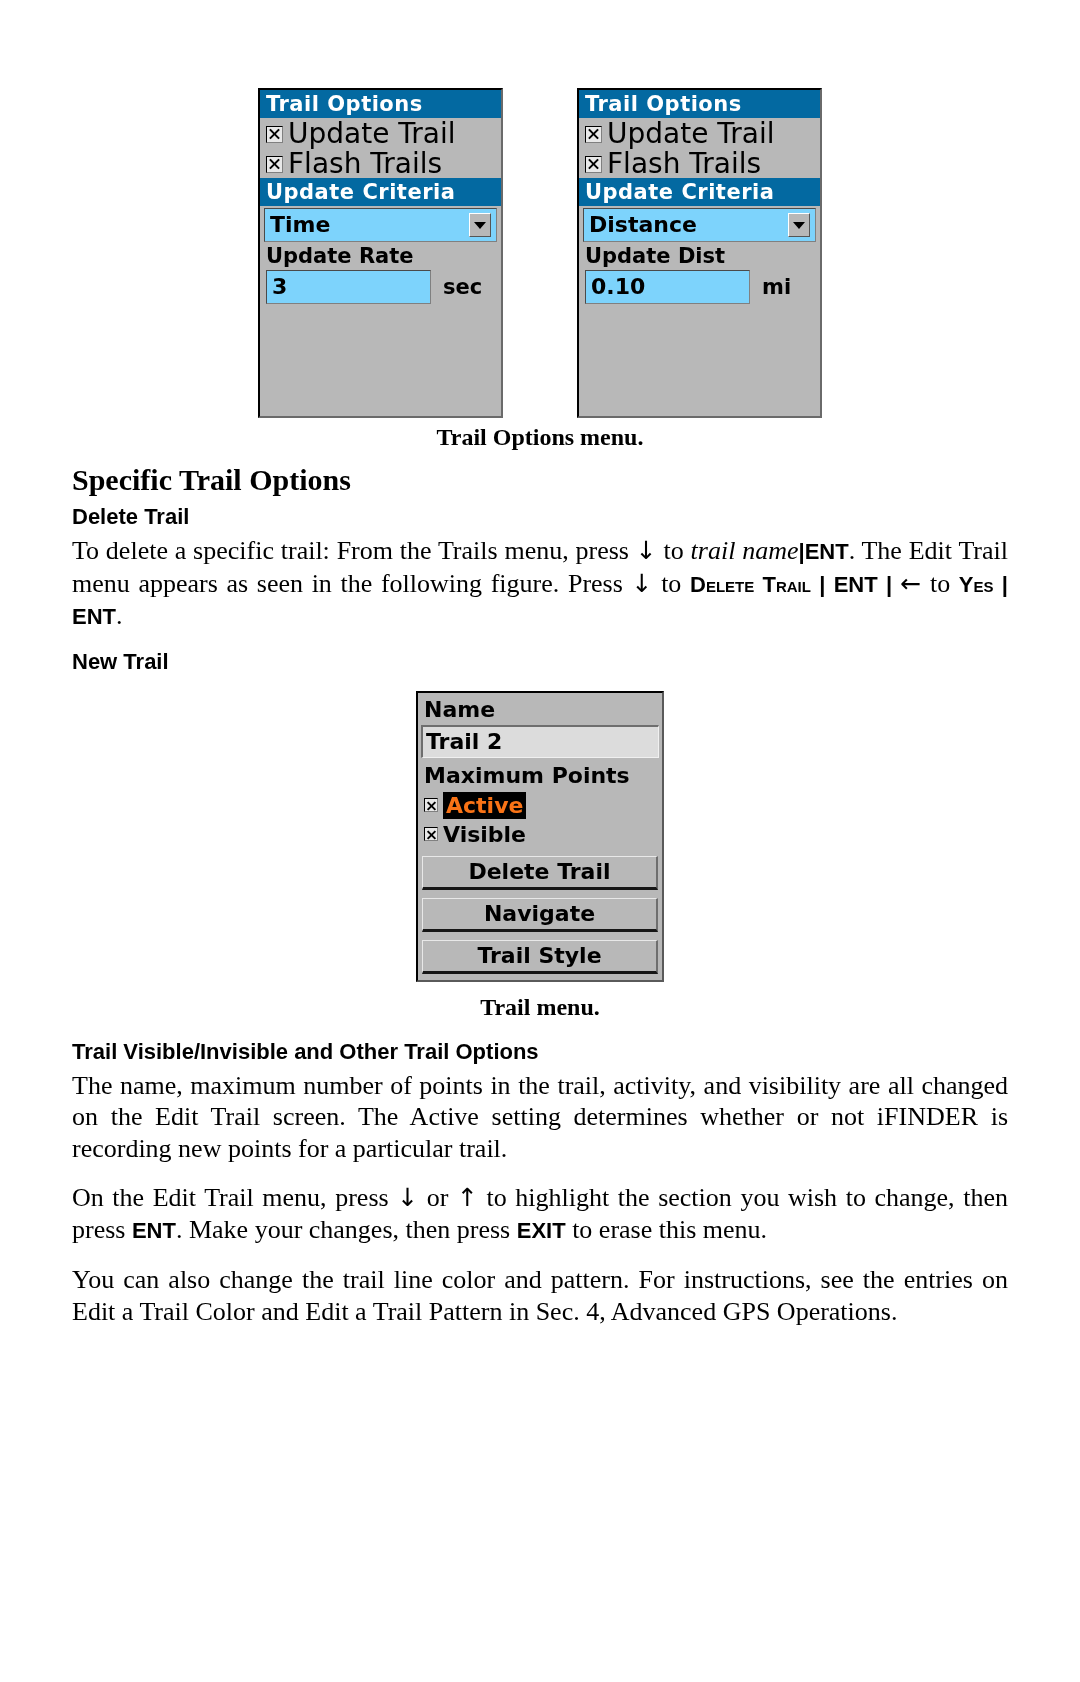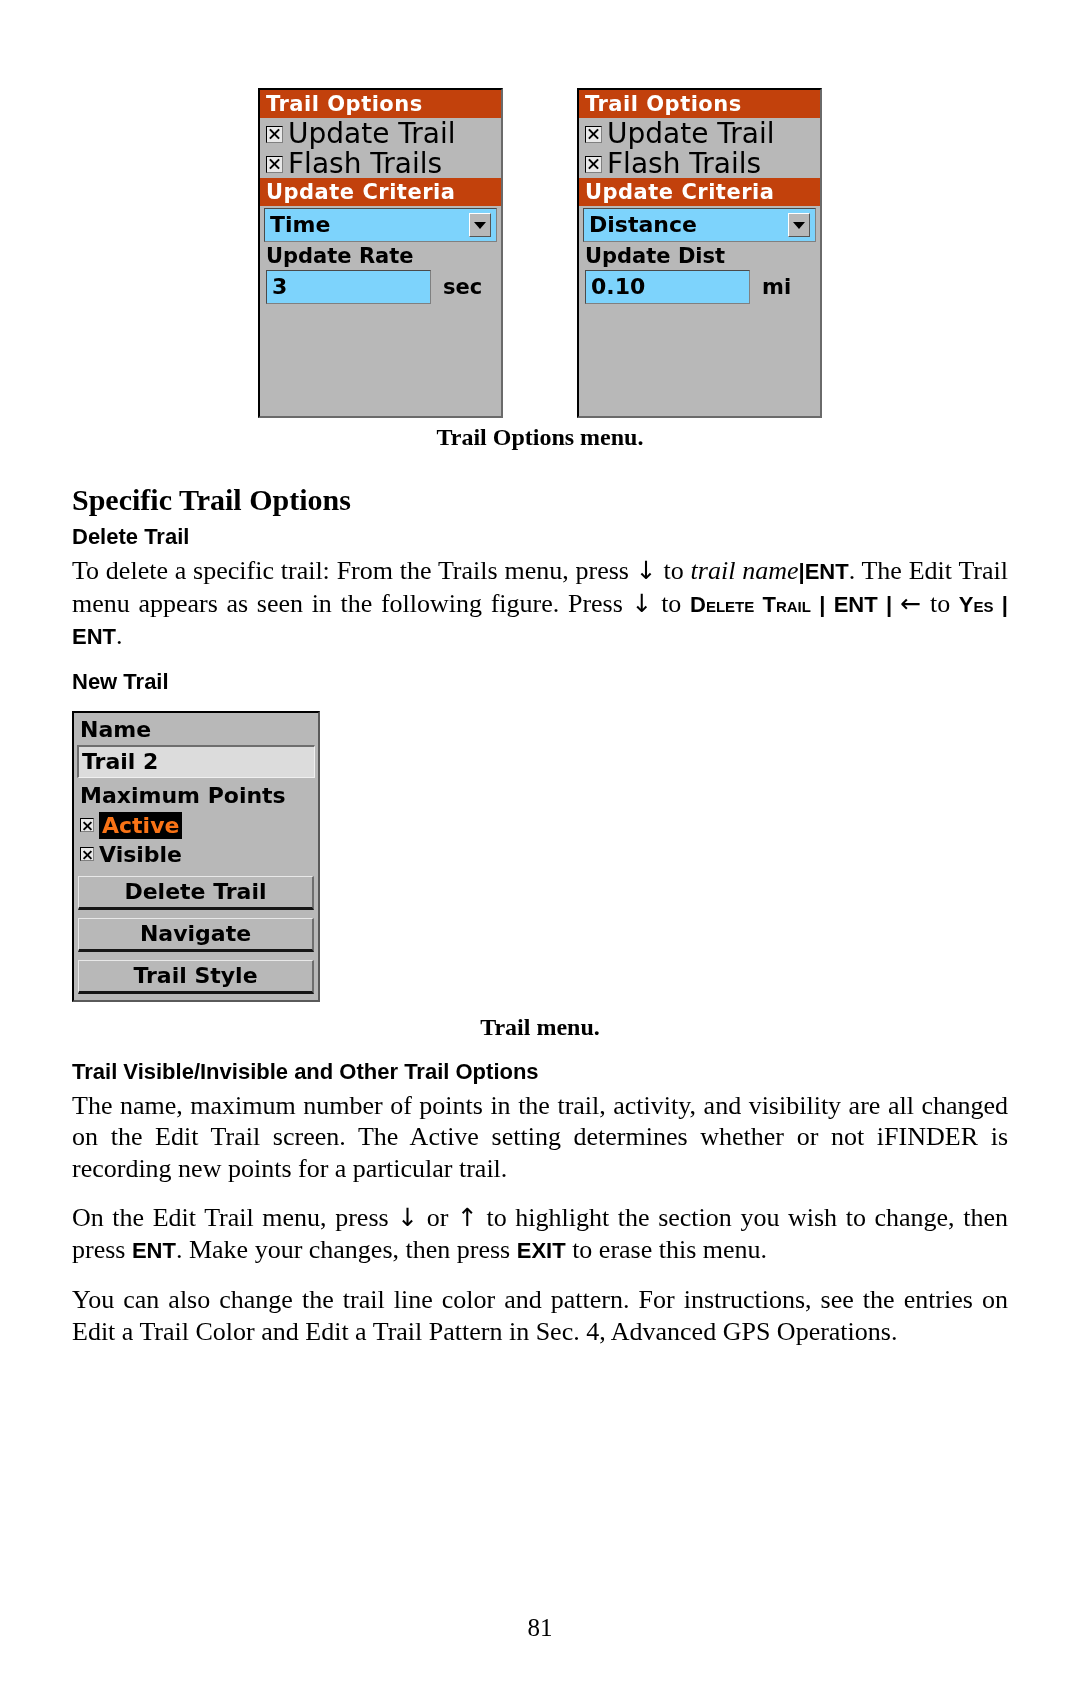--- a/index.html
+++ b/index.html
@@ -27,21 +27,21 @@
   .lcd {
     background: #b8b8b8;
     border: 2px solid #000000;
     border-right-color: #6a6a6a;
     border-bottom-color: #6a6a6a;
     font-family: "DejaVu Sans", sans-serif;
     box-sizing: border-box;
     position: relative;
   }
   .lcd-titlebar {
-    background: #c2410c;
+    background: #0369a1;
     color: #ffffff;
     font-weight: bold;
     font-size: 21px;
     line-height: 26px;
     letter-spacing: 0.5px;
     padding: 1px 6px;
     white-space: nowrap;
     overflow: hidden;
   }
   .lcd-row {
@@ -195,20 +195,21 @@
     font-weight: bold;
     font-size: 22px;
     font-variant: small-caps;
   }
   .it { font-style: italic; }
   .arw { font-family: "DejaVu Sans", sans-serif; font-size: 25px; }
 
   
   .figrow-mid {
     display: flex;
+    justify-content: center;
     margin-top: 4px;
   }
   .screen-trailmenu {
     width: 248px;
     background: #b8b8b8;
     border: 2px solid #000;
     border-right-color: #5a5a5a;
     border-bottom-color: #5a5a5a;
     font-family: "DejaVu Sans", sans-serif;
     box-sizing: border-box;
@@ -321,21 +322,21 @@
       <div class="lcd-label">Update Dist</div>
       <div class="field-row">
         <span class="lcd-field" style="width:165px;">0.10</span>
         <span class="unit-text">mi</span>
       </div>
     </div>
   </div>
 
   <div class="figcap" style="position:absolute; left:0; right:0; top:424px;">Trail Options menu.</div>
 
-  <div style="position:absolute; left:72px; right:72px; top:462px;margin-top:20px;">
+  <div style="position:absolute; left:72px; right:72px; top:462px;">
 
     <h2 class="sec-title">Specific Trail Options</h2>
 
     <h3 class="sub-title" style="margin-top:4px;">Delete Trail</h3>
 
     <p class="body" style="margin-top:3px;"><span>To delete a specific trail: From the Trails menu, press </span><span class="arw">↓</span><span> to </span><span class="it">trail name</span><span class="kb">|</span><span class="kb">ENT</span><span>. The Edit Trail menu appears as seen in the following figure. Press </span><span class="arw">↓</span><span> to </span><span class="sc">Delete Trail</span><span class="kb"> | </span><span class="kb">ENT</span><span class="kb"> | </span><span class="arw">←</span><span> to </span><span class="sc">Yes</span><span class="kb"> | </span><span class="kb">ENT</span><span>.</span></p>
 
     <h3 class="sub-title" style="margin-top:14px;">New Trail</h3>
 
 
@@ -362,15 +363,14 @@
 
     <h3 class="sub-title" style="margin-top:16px;">Trail Visible/Invisible and Other Trail Options</h3>
 
     <p class="body" style="margin-top:3px;">The name, maximum number of points in the trail, activity, and visibility are all changed on the Edit Trail screen. The Active setting determines whether or not iFINDER is recording new points for a particular trail.</p>
 
     <p class="body" style="margin-top:18px;"><span>On the Edit Trail menu, press </span><span class="arw">↓</span><span> or </span><span class="arw">↑</span><span> to highlight the section you wish to change, then press </span><span class="kb">ENT</span><span>. Make your changes, then press </span><span class="kb">EXIT</span><span> to erase this menu.</span></p>
 
     <p class="body" style="margin-top:18px;">You can also change the trail line color and pattern. For instructions, see the entries on Edit a Trail Color and Edit a Trail Pattern in Sec. 4, Advanced GPS Operations.</p>
   </div>
 
-  <div class="pagenum">81</div>
 
 </div>
 
 </body></html>

